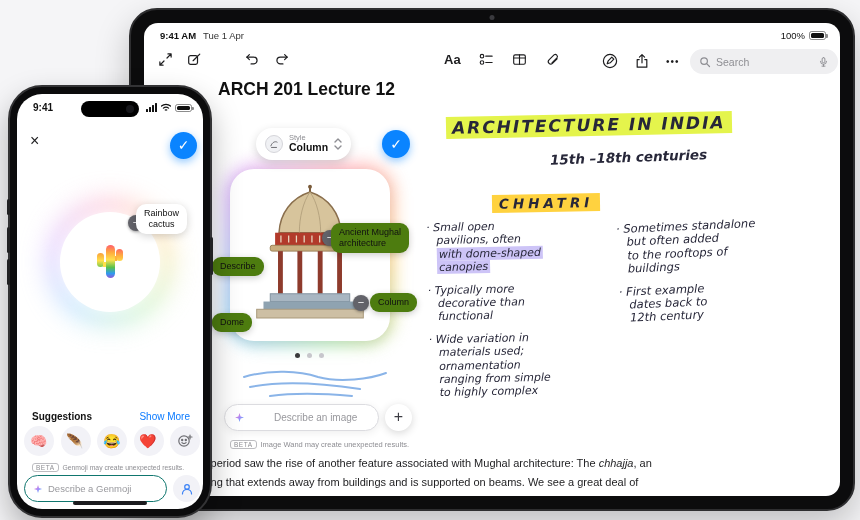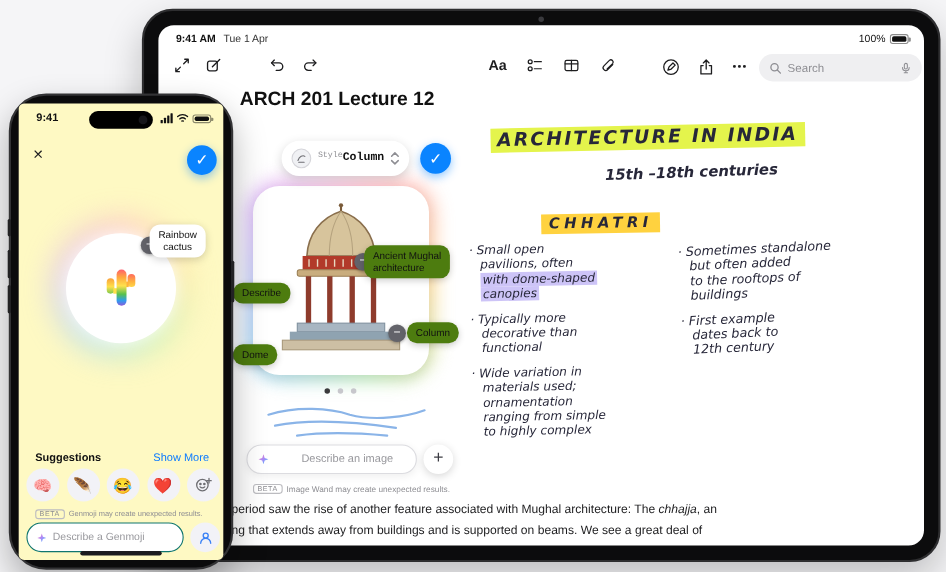--- a/index.html
+++ b/index.html
@@ -64,21 +64,21 @@
           background:conic-gradient(from 20deg,#ffb0bd,#ffd98e,#b9efb8,#9fd4ff,#d9b4ff,#ffb0bd);
           filter:blur(8px); opacity:.85; }
   .iw-card { position:absolute; left:86px; top:146px; width:160px; height:172px; border-radius:24px;
           background:#fff; box-shadow:0 4px 12px rgba(0,0,0,.08); display:flex; align-items:center;
           justify-content:center; }
   .iw-style { position:absolute; left:112px; top:105px; height:32px; background:#fff;
           border-radius:16px; box-shadow:0 3px 10px rgba(0,0,0,.16); display:flex;
           align-items:center; gap:6px; padding:0 9px; }
   .iw-style-swatch { width:18px; height:18px; border-radius:50%; background:#f0f1f4;
           border:1px solid #d5d5da; display:flex; align-items:center; justify-content:center; }
-  .iw-style-text { display:flex; flex-direction:row; line-height:1.1;font-family:Liberation Mono, monospace; }
+  .iw-style-text { display:flex; flex-direction:column; line-height:1.1; }
   .iw-style-label { font-size:7.5px; color:#8e8e93; }
   .iw-style-value { font-size:10.5px; font-weight:700; color:#111; }
   .iw-check, .gm-check { position:absolute; width:28px; height:28px; border-radius:50%;
           background:#0a84ff; color:#fff; font-size:14px; line-height:28px; text-align:center;
           box-shadow:0 3px 9px rgba(10,132,255,.45); }
   .iw-check { left:238px; top:107px; }
   .iw-chip { position:absolute; background:#4d7c0f; border-radius:9px; box-shadow:0 2px 7px rgba(0,0,0,.2);
           font-size:9px; line-height:11px; padding:4px 8px; color:#111; white-space:nowrap; }
   .iw-minus, .gm-minus { position:absolute; width:16px; height:16px; border-radius:50%;
           background:#63636a; color:#fff; text-align:center; line-height:15px; font-size:11px;
@@ -101,22 +101,22 @@
 
   .note-para { position:absolute; left:58px; top:431px; width:510px; font-size:11px;
           line-height:18.5px; color:#1d1d1f; }
   .note-para .it { font-style:italic; }
 
   
   .iphone { position:absolute; left:8px; top:85px; width:204px; height:433px; background:#0b0b0c;
           border:2px solid #333335; border-radius:34px; box-shadow:0 14px 30px rgba(0,0,0,.28);
           z-index:10; }
   .ph-btn { position:absolute; background:#222224; width:3px; border-radius:2px; }
-  .ip-screen { position:absolute; left:7px; top:7px; width:186px; height:415px; background:#fef9c3;
-          border-radius:5px; overflow:hidden; }
+  .ip-screen { position:absolute; left:7px; top:7px; width:186px; height:415px; background:#ffffff;
+          border-radius:25px; overflow:hidden; }
   .ph-island { position:absolute; left:50%; top:7px; transform:translateX(-50%); width:58px;
           height:16px; border-radius:9px; background:#000; }
   .ph-island::after { content:""; position:absolute; right:5px; top:4px; width:8px; height:8px;
           border-radius:50%; background:#16161a; }
   .ph-time { position:absolute; left:16px; top:8px; font-size:10px; font-weight:700; color:#111; }
   .ph-status-right { position:absolute; right:11px; top:9px; display:flex; align-items:flex-end; gap:3px; }
   .sig { display:flex; gap:1px; align-items:flex-end; }
   .sig span { width:2px; background:#111; border-radius:.5px; }
   .gm-close { position:absolute; left:13px; top:38px; font-size:16px; color:#1d1d1f; }
   .gm-check { left:153px; top:38px; width:27px; height:27px; line-height:27px; }

